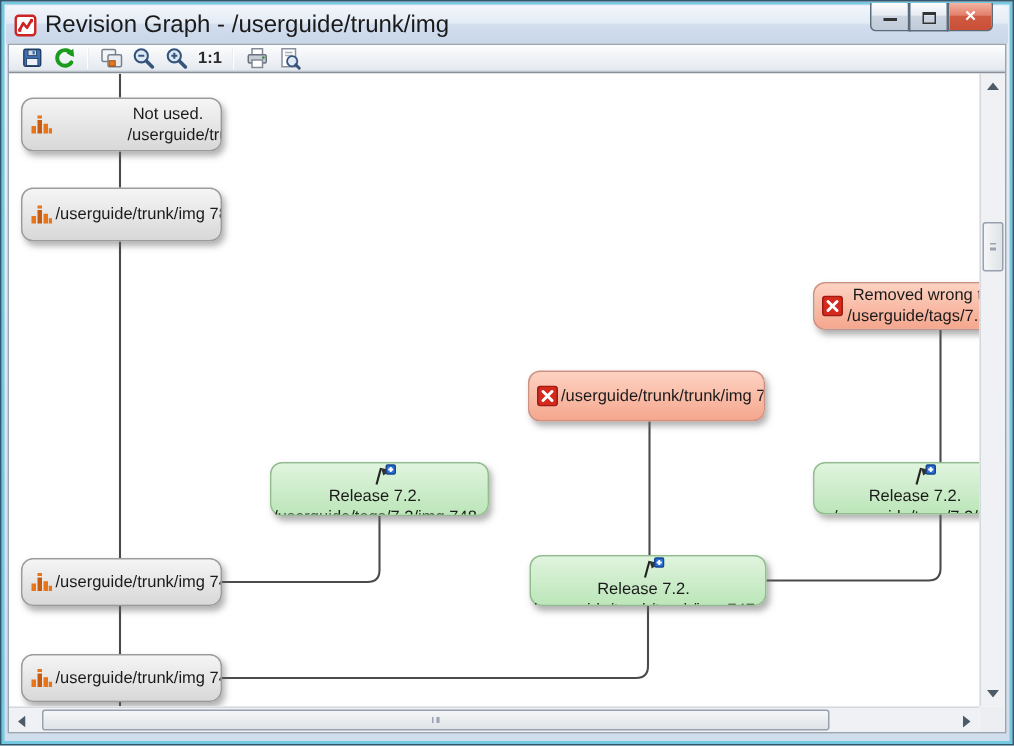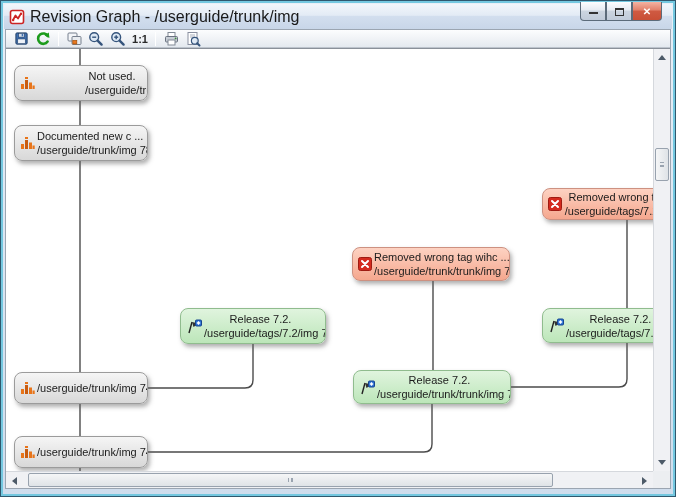--- a/index.html
+++ b/index.html
@@ -40,21 +40,21 @@
   
   .view{position:absolute;left:0;right:0;top:18px;bottom:0;border-top:1px solid #8a9099;}
   .canvas{position:absolute;left:0;top:0;right:17px;bottom:17px;background:#fff;overflow:hidden;}
   .edges{position:absolute;left:0;top:0;width:100%;height:100%;}
   .edges path{fill:none;stroke:#4b4b4b;stroke-width:1.4;}
   .node{position:absolute;border-radius:8px;display:flex;align-items:center;
     box-shadow:2px 3px 4px rgba(100,100,100,.5);font-size:11px;line-height:14px;color:#1b1b1b;}
   .node .nico{flex:0 0 auto;margin-left:5px;display:flex;}
   .node .ntext{flex:1;text-align:center;padding:0 8px 0 2px;white-space:nowrap;overflow:hidden;}
   .node.trunk{background:linear-gradient(#f5f5f5,#d8d8d8);border:1px solid #9b9b9b;}
-  .node.tag{background:linear-gradient(#e0f4de,#bce6b9);border:1px solid #90bc8e;}
+  .node.tag{background:linear-gradient(#e0f4de,#bce6b9);border:1px solid #90bc8e;flex-direction:column;}
   .node.deleted{background:linear-gradient(#fdd2c2,#f5a78e);border:1px solid #cd9181;}
   
   .vscroll{position:absolute;top:0;bottom:17px;right:0;width:17px;background:#f0f1f4;
     border-left:1px solid #d5d8dd;}
   .hscroll{position:absolute;left:0;right:17px;bottom:0;height:17px;background:#f0f1f4;
     border-top:1px solid #d5d8dd;}
   .corner{position:absolute;right:0;bottom:0;width:17px;height:17px;background:#eceef1;}
   .sbtn{position:absolute;width:17px;height:17px;display:flex;align-items:center;justify-content:center;}
   .sthumb{position:absolute;background:linear-gradient(90deg,#f5f6f7,#dfe3e7);
     border:1px solid #98a2ae;border-radius:2px;}
@@ -191,21 +191,20 @@
             <span class="nico">
               <svg width="15" height="14" viewBox="0 0 15 14">
                 <rect x="1" y="8" width="3" height="5" fill="#e8751a"></rect>
                 <rect x="5" y="4" width="3" height="9" fill="#c95c10"></rect>
                 <rect x="9" y="6.5" width="3" height="6.5" fill="#e8751a"></rect>
                 <rect x="5" y="1" width="3" height="2" fill="#e8751a"></rect>
                 <rect x="12.5" y="9.5" width="2.2" height="3.5" fill="#e8751a"></rect>
               </svg>
             </span>
             <div class="ntext">
-              <div>Documented new c ...</div>
               <div>/userguide/trunk/img 780</div>
             </div>
           </div>
           <div class="node deleted" style="left: 536px; top: 139px; width: 142px; height: 32px;">
             <span class="nico">
               <svg width="14" height="14" viewBox="0 0 14 14">
                 <rect x="0.5" y="0.5" width="13" height="13" rx="2" fill="#d42a1e" stroke="#9e1b12"></rect>
                 <path d="M4 4 L10 10 M10 4 L4 10" stroke="#fff" stroke-width="2" stroke-linecap="round"></path>
               </svg>
             </span>
@@ -215,21 +214,20 @@
             </div>
           </div>
           <div class="node deleted" style="left: 346px; top: 198px; width: 158px; height: 34px;">
             <span class="nico">
               <svg width="14" height="14" viewBox="0 0 14 14">
                 <rect x="0.5" y="0.5" width="13" height="13" rx="2" fill="#d42a1e" stroke="#9e1b12"></rect>
                 <path d="M4 4 L10 10 M10 4 L4 10" stroke="#fff" stroke-width="2" stroke-linecap="round"></path>
               </svg>
             </span>
             <div class="ntext">
-              <div>Removed wrong tag wihc ...</div>
               <div>/userguide/trunk/trunk/img 749</div>
             </div>
           </div>
           <div class="node tag" style="left: 174px; top: 259px; width: 146px; height: 36px;">
             <span class="nico">
               <svg width="16" height="15" viewBox="0 0 16 15">
                 <line x1="3" y1="14" x2="6" y2="3" stroke="#222" stroke-width="1.4"></line>
                 <path d="M6,3 L13,4.5 L7.5,8 Z" fill="#333"></path>
                 <rect x="9.5" y="1" width="6" height="6" rx="1" fill="#2a6fd4" stroke="#16458e"></rect>
                 <path d="M12.5 2.3 L12.5 5.7 M10.8 4 L14.2 4" stroke="#fff" stroke-width="1.3"></path>

